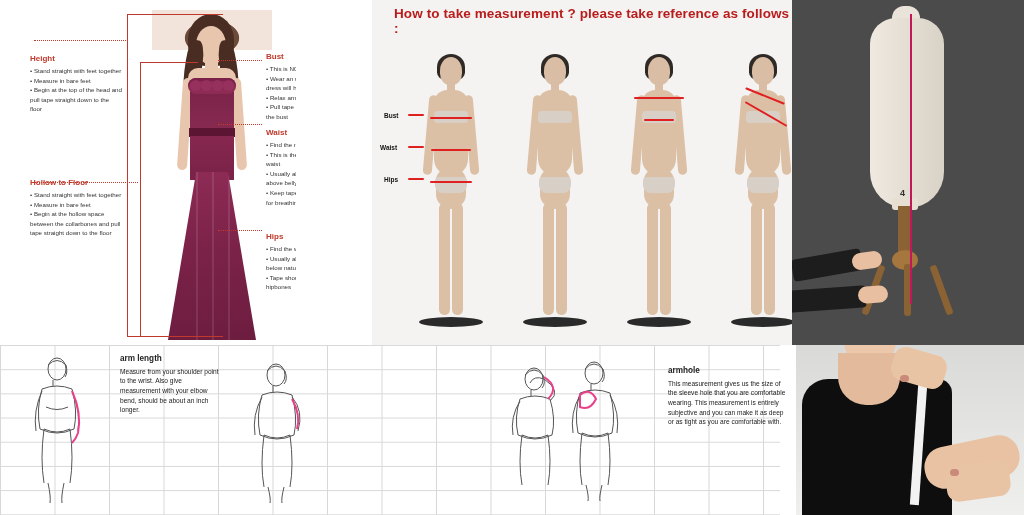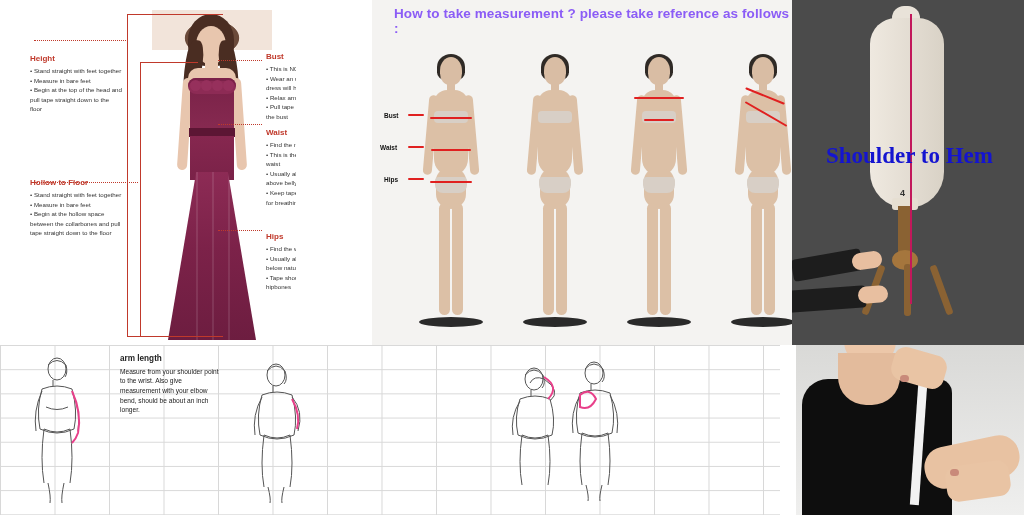--- a/index.html
+++ b/index.html
@@ -48,21 +48,21 @@
   .vline{position:absolute;background:#c0392b;width:1px;}
   .hline{position:absolute;background:#c0392b;height:1px;}
   .dotline{position:absolute;border-top:1px dotted #c0392b;height:0;}
 
   
   #panel-mannequins{
     position:absolute;left:372px;top:0;width:420px;height:345px;
     background:#f4f3f1;overflow:hidden;
   }
   #mann-title{
-    position:absolute;left:22px;top:6px;font-size:13.5px;font-weight:bold;color:#8b5cf6;
+    position:absolute;left:22px;top:6px;font-size:13.5px;font-weight:bold;color:#b91c1c;
     letter-spacing:.1px;
   }
   .mann{position:absolute;bottom:18px;width:70px;height:270px;}
   .m-base{position:absolute;left:3px;bottom:0;width:64px;height:10px;border-radius:50%;background:#2a2a2a;}
   .m-head{position:absolute;left:24px;top:0;width:22px;height:28px;border-radius:50% 50% 42% 42%;background:#d9bda4;}
   .m-hair{position:absolute;left:21px;top:-3px;width:28px;height:26px;border-radius:50% 50% 30% 30%;background:#2f2a26;}
   .m-neck{position:absolute;left:31px;top:25px;width:8px;height:10px;background:#d9bda4;}
   .m-torso{position:absolute;left:18px;top:33px;width:34px;height:86px;border-radius:14px 14px 18px 18px;background:#dcc0a6;}
   .m-hips{position:absolute;left:20px;top:112px;width:30px;height:40px;border-radius:12px 12px 16px 16px;background:#dcc0a6;}
   .m-legL{position:absolute;left:23px;top:146px;width:11px;height:112px;border-radius:6px;background:#dcc0a6;}
@@ -295,21 +295,20 @@
     <div class="form-knob"></div>
     <div class="form-leg" style="left:78px;transform:rotate(20deg)"></div>
     <div class="form-leg" style="left:112px"></div>
     <div class="form-leg" style="left:146px;transform:rotate(-20deg)"></div>
     <div class="form-tape"></div>
     <div class="sleeve" style="left:0;top:254px;width:70px;height:22px;transform:rotate(-10deg)"></div>
     <div class="hand" style="left:60px;top:252px;width:30px;height:17px;transform:rotate(-8deg)"></div>
     <div class="sleeve" style="left:-4px;top:288px;width:78px;height:22px;transform:rotate(-4deg)"></div>
     <div class="hand" style="left:66px;top:286px;width:30px;height:17px;transform:rotate(-4deg)"></div>
   </div>
-  <div id="shoulder-hem-text">Shoulder to Hem</div>
 
   <div id="panel-grid">
 
     <div class="lady" style="left:18px;top:10px">
       <svg width="78" height="150" viewBox="0 0 78 150">
         <g stroke="#555" stroke-width="1" fill="none">
           <ellipse cx="39" cy="14" rx="9" ry="11"></ellipse>
           <path d="M30 10 q9 -9 18 0 q2 8 -1 12"></path>
           <path d="M35 25 v6"></path>
           <path d="M24 34 q15 -6 30 0 q6 22 2 40 q-17 8 -34 0 q-4 -20 2 -40z"></path>
@@ -369,20 +368,24 @@
           <path d="M24 36 q15 -6 30 0 q6 22 2 40 q-17 8 -34 0 q-4 -20 2 -40z"></path>
           <path d="M24 38 q-10 18 -7 38"></path>
           <path d="M54 38 q10 18 7 38"></path>
           <path d="M26 76 q13 6 26 0 q4 30 0 52 M26 76 q-4 30 0 52"></path>
           <path d="M30 128 q3 12 2 16 M46 128 q-3 12 -2 16"></path>
         </g>
         <path class="pinkline" d="M24 38 q10 -8 16 4 q-6 12 -16 8z"></path>
       </svg>
     </div>
 
+    <div class="note" style="left:668px;top:20px;width:120px">
+      <b>armhole</b>
+      <span class="txt">This measurement gives us the size of the sleeve hole that you are comfortable wearing. This measurement is entirely subjective and you can make it as deep or as tight as you are comfortable with.</span>
+    </div>
   </div>
 
   <div id="panel-photo">
     <div class="ph-bg"></div>
     <div class="ph-shirt"></div>
     <div class="ph-chin"></div>
     <div class="ph-neck"></div>
     <div class="ph-arm"></div>
     <div class="ph-tape"></div>
     <div class="ph-hand" style="left:96px;top:6px;width:54px;height:34px;transform:rotate(16deg)"></div>

